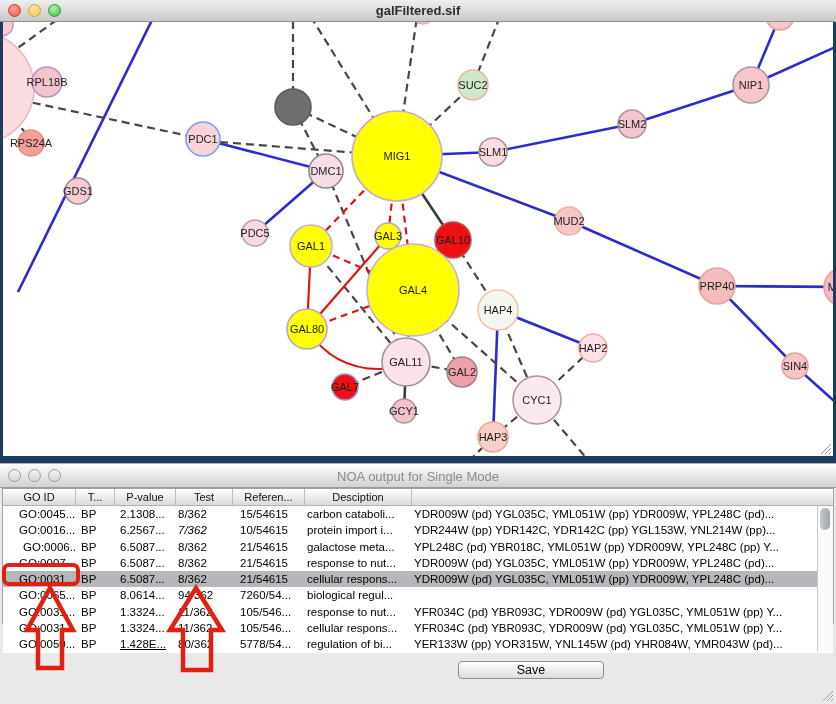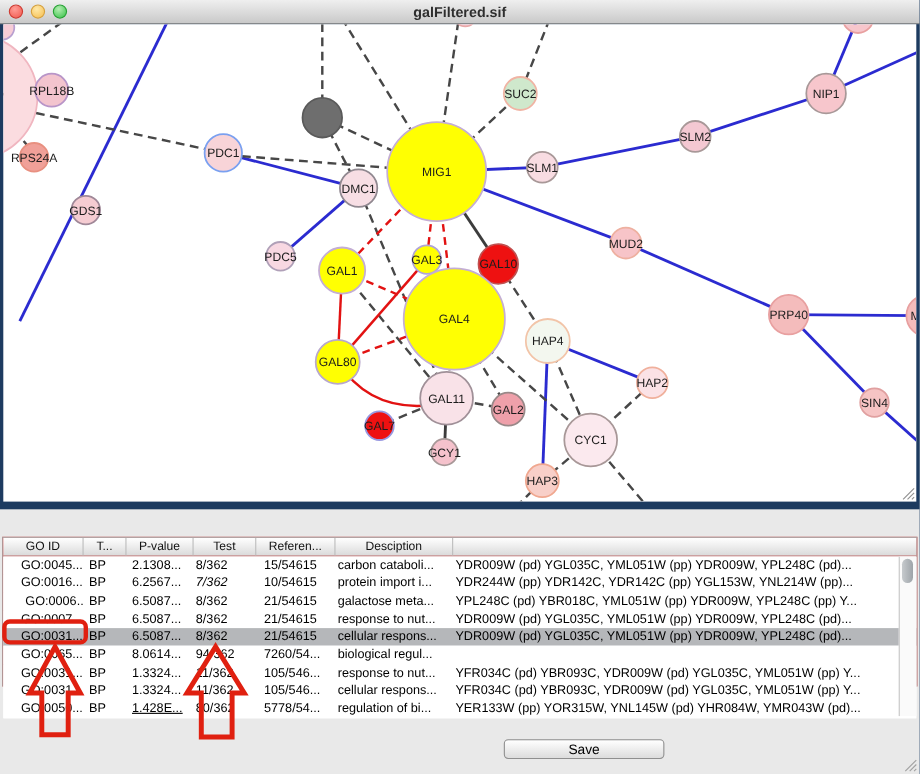--- a/index.html
+++ b/index.html
@@ -74,21 +74,21 @@
     position:absolute;left:2px;top:2px;width:10px;height:22px;
     background:linear-gradient(90deg,#c6cacd,#9ea4a9);border-radius:6px;
   }
   
   .mac-btn{
     position:absolute;height:18px;border:1px solid #8f8f8f;border-radius:4px;
     background:linear-gradient(#ffffff,#dcdcdc);
     font-size:12.5px;color:#000;text-align:center;line-height:17px;
     box-sizing:border-box;font-family:"Liberation Sans",sans-serif;padding:0;
   }
-  #btn-save{left:458px;top:209px;width:146px;}
+  #btn-save{left:458px;top:198px;width:146px;}
   #btn-cancel{left:679px;top:198px;width:146px;}
   
   #annotations{position:absolute;left:0;top:0;width:836px;height:704px;pointer-events:none;}
   #noa-grip{position:absolute;right:2px;bottom:2px;width:12px;height:12px;}
 </style>
 </head>
 <body>
 
 <div id="net-window">
   <div id="net-titlebar">
@@ -280,20 +280,26 @@
       </svg>
   </div>
   <svg id="net-grip" width="13" height="13">
     <line x1="2" y1="12" x2="12" y2="2" stroke="#909090" stroke-width="1"></line>
     <line x1="6" y1="12" x2="12" y2="6" stroke="#909090" stroke-width="1"></line>
     <line x1="10" y1="12" x2="12" y2="10" stroke="#909090" stroke-width="1"></line>
   </svg>
 </div>
 
 <div id="noa-window">
+  <div id="noa-titlebar">
+    <div class="tl tl-red"></div>
+    <div class="tl tl-yellow"></div>
+    <div class="tl tl-green"></div>
+    <div id="noa-title">NOA output for Single Mode</div>
+  </div>
 
   <div id="noa-table">
     <div id="tbl-header">
         <div class="hcell" style="width: 73px;">GO ID</div>
         <div class="hcell" style="width: 39px;">T...</div>
         <div class="hcell" style="width: 61px;">P-value</div>
         <div class="hcell" style="width: 57px;">Test</div>
         <div class="hcell" style="width: 72px;">Referen...</div>
         <div class="hcell" style="width: 107px;">Desciption</div>
         <div class="hcell" style="width: 16px; border-right: none;"></div>

